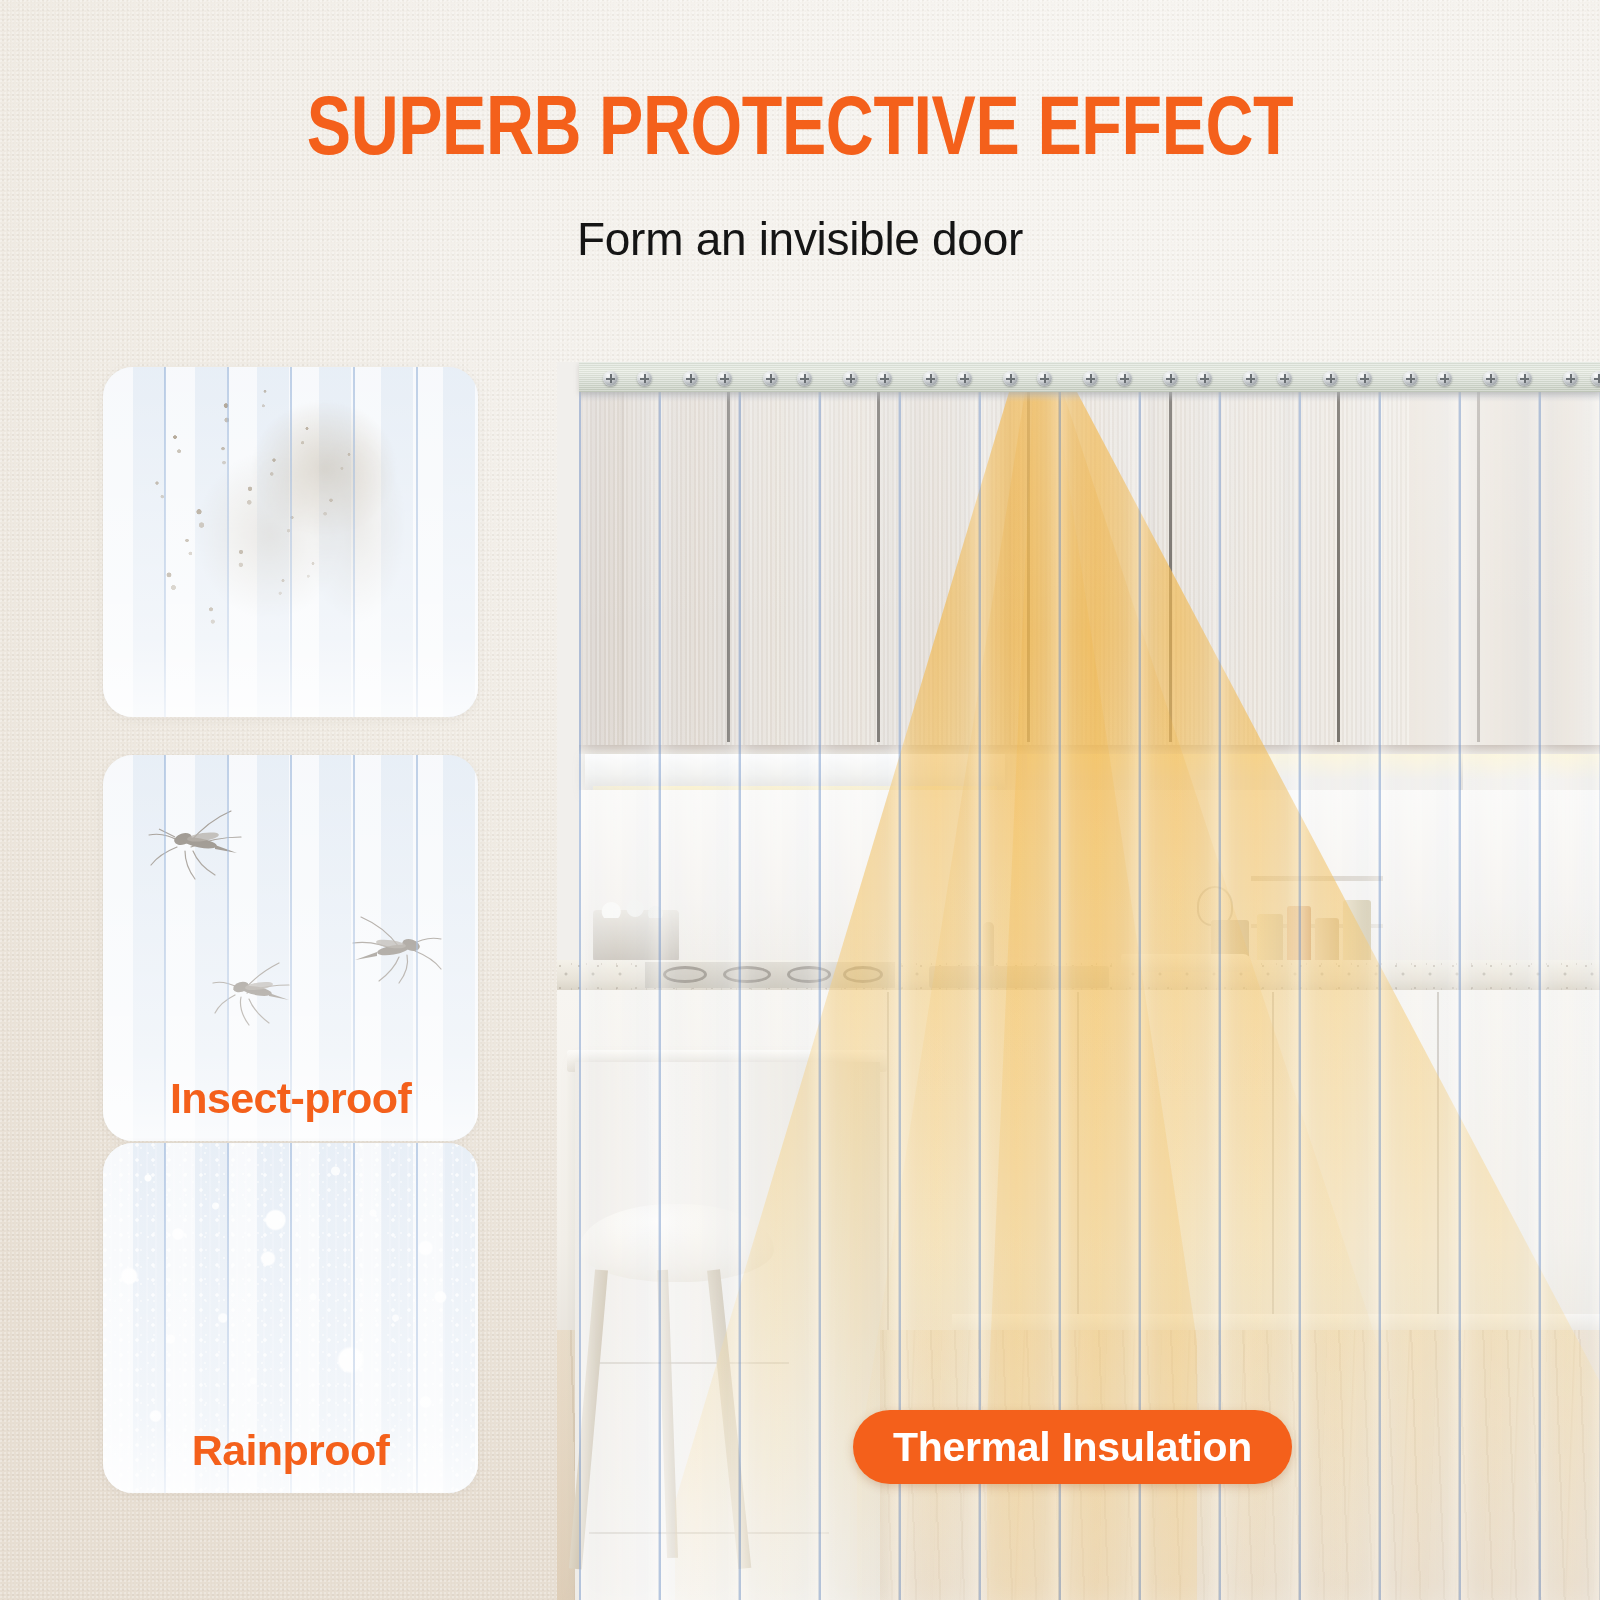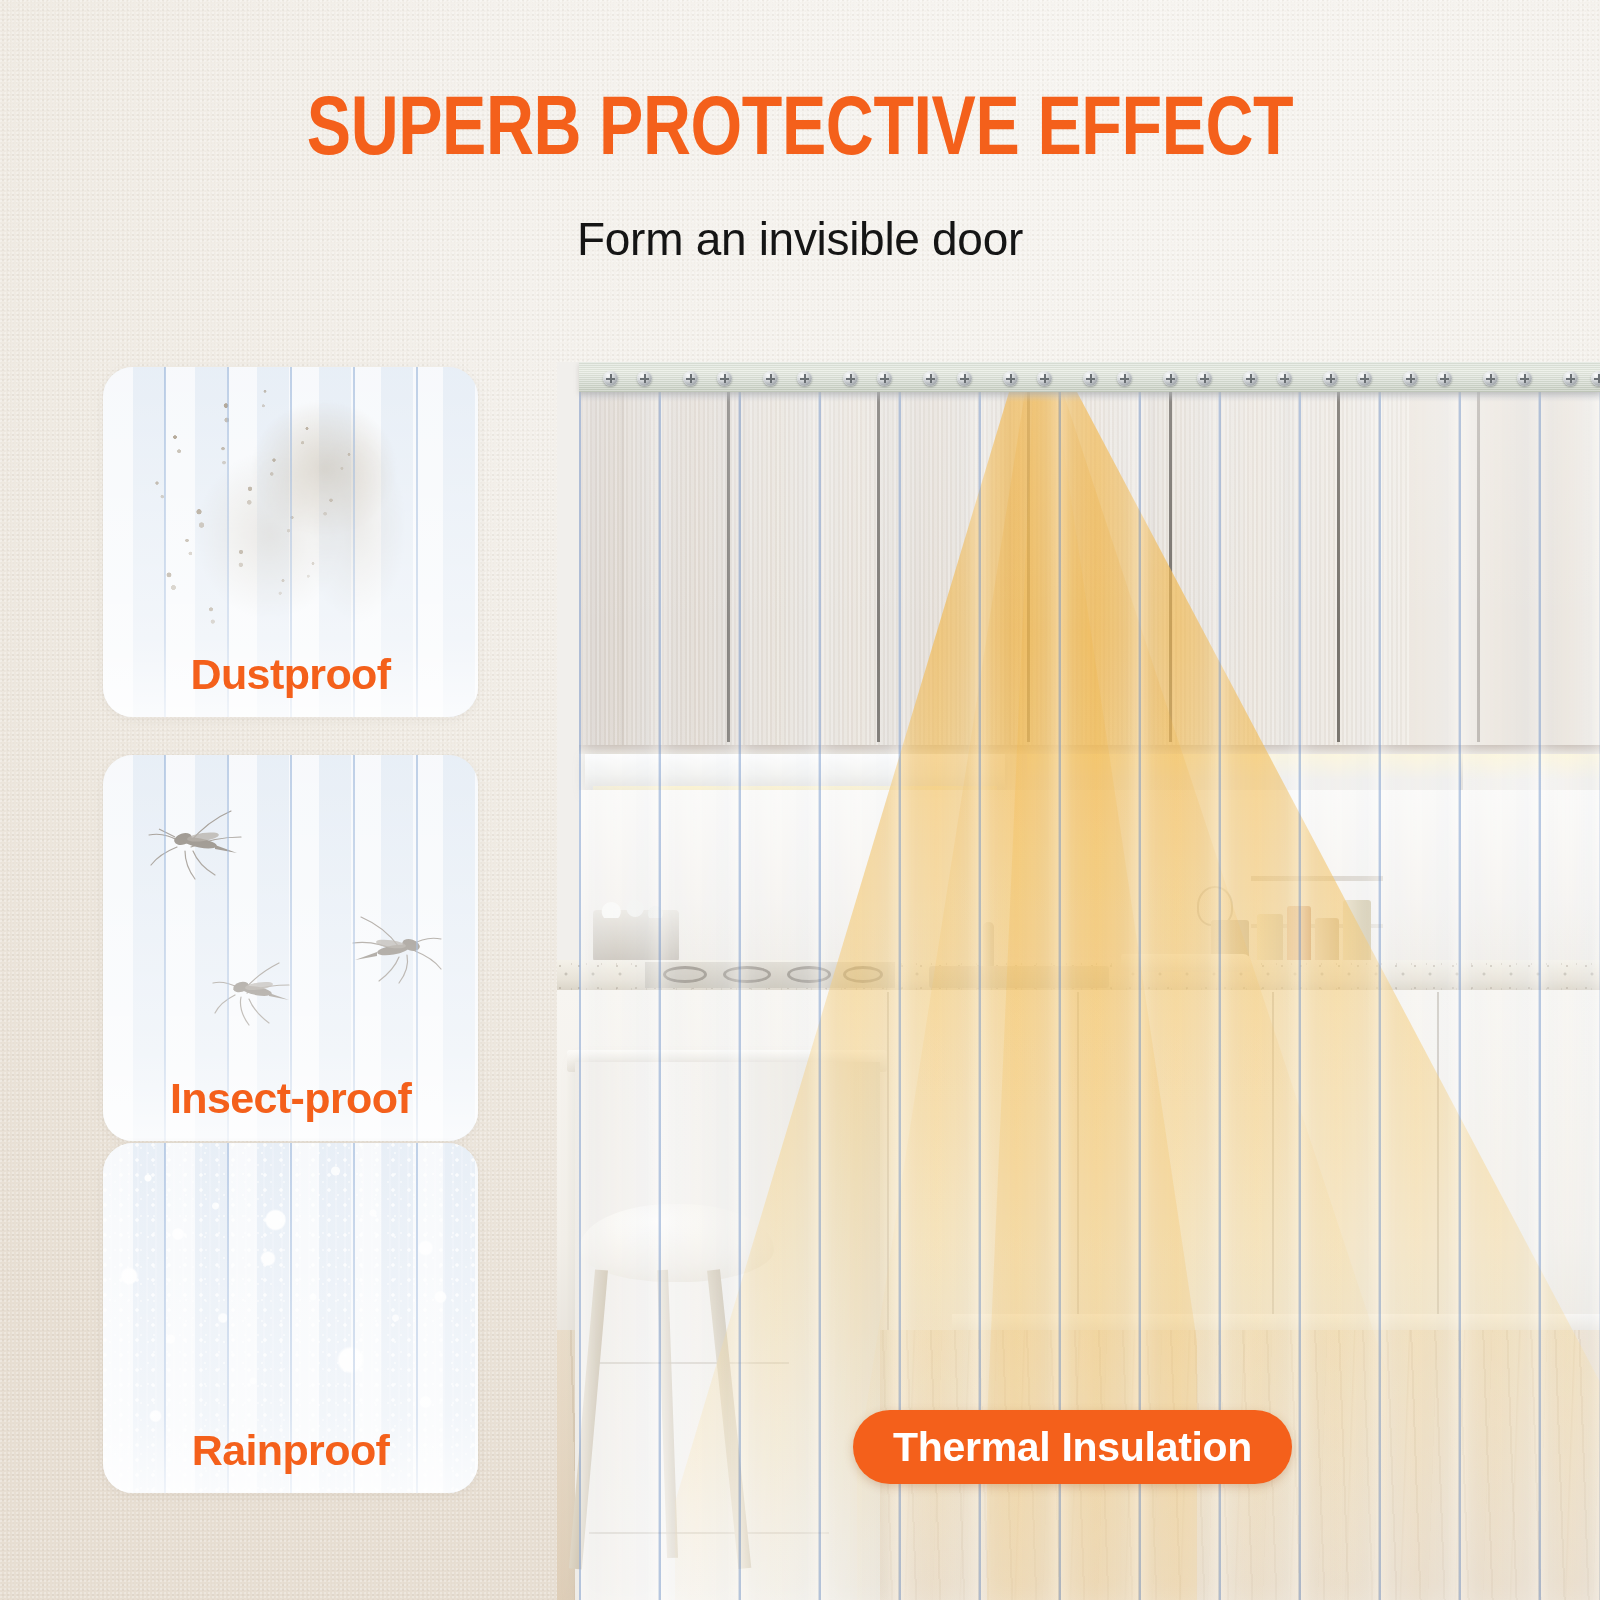--- a/index.html
+++ b/index.html
@@ -450,21 +450,20 @@
 <div id="headline">SUPERB PROTECTIVE EFFECT</div>
 <div id="subhead">Form an invisible door</div>
 
 <div class="card" id="card-dust">
   <div class="strip-bands"></div>
   <div class="dust-cloud"></div>
   <div class="dust-specks"></div>
   <div class="dust-specks b"></div>
   <div class="strip-lines"></div>
   <div class="card-wash"></div>
-  <div class="card-label">Dustproof</div>
 </div>
 
 <div class="card" id="card-insect">
   <div class="strip-bands"></div>
 
   <div class="mozzie" style="left:42px; top:52px;">
     <svg width="110" height="80" viewBox="0 0 110 80">
       <g stroke="#8a8279" fill="none" stroke-width="1.2" stroke-linecap="round">
         <path d="M44 36 C56 22 72 10 86 4"></path>
         <path d="M46 40 C60 34 78 30 96 30"></path>

